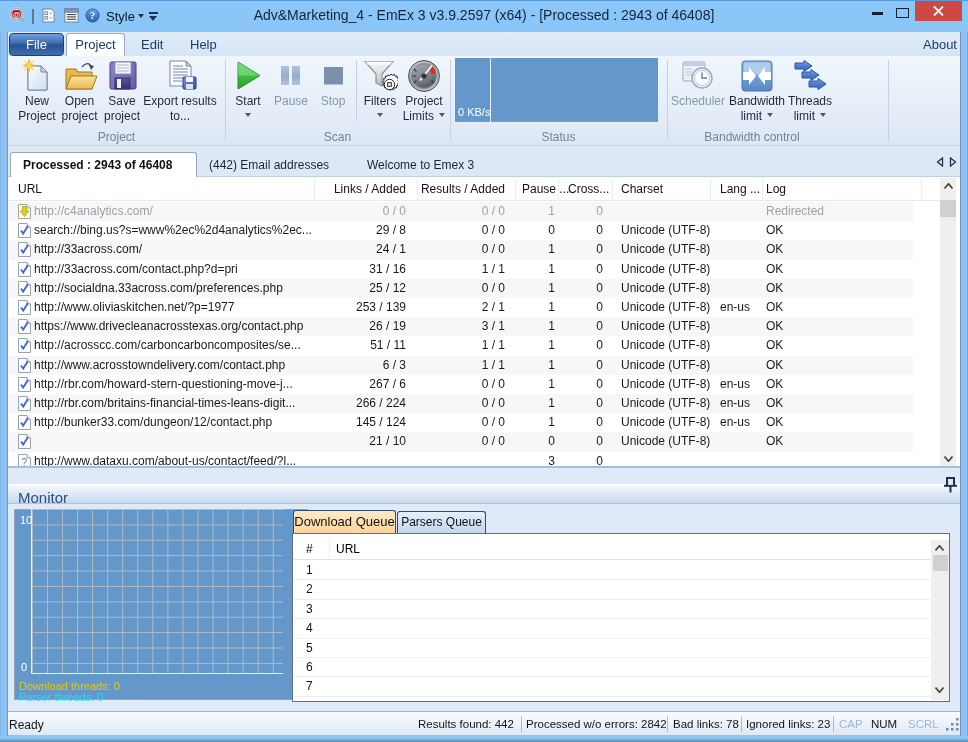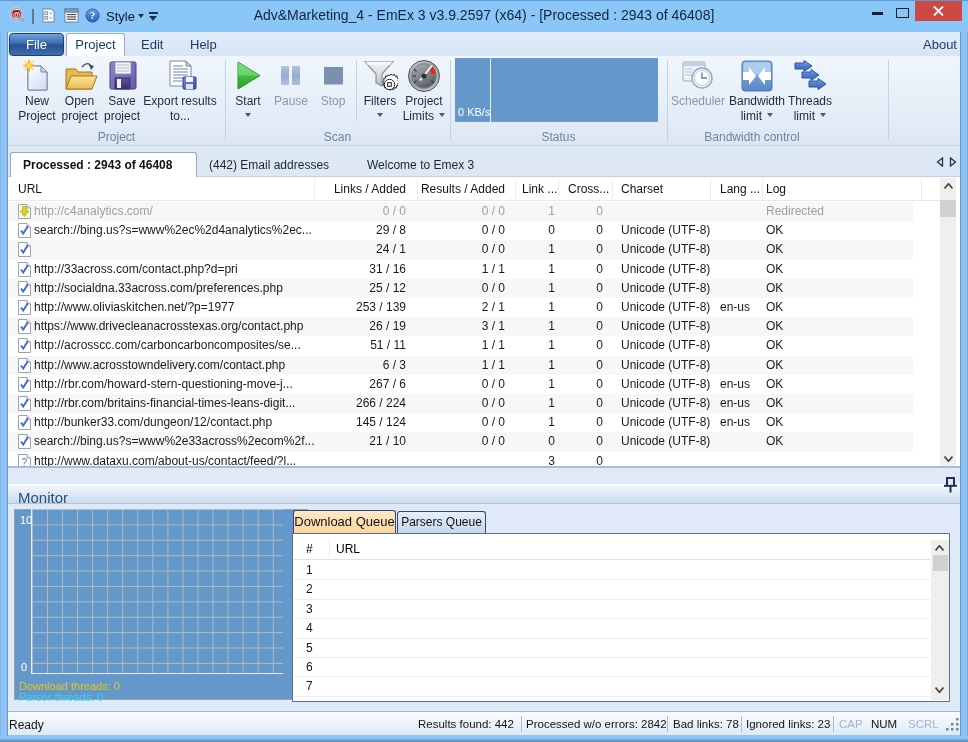--- a/index.html
+++ b/index.html
@@ -381,21 +381,21 @@
   <svg class="abs" style="left:936px;top:157px;" width="21" height="10" viewBox="0 0 21 10">
     <path d="M6.5 1 L6.5 9 L1.5 5 Z" fill="none" stroke="#1d3053" stroke-width="1.3"></path>
     <path d="M14.5 1 L14.5 9 L19.5 5 Z" fill="none" stroke="#1d3053" stroke-width="1.3"></path>
   </svg>
 
   <div class="abs" id="maintable">
 <div id="thead">
 <div class="hcell" style="left:14px;">URL</div>
 <div class="hcell num" style="left:310px;width:92px;">Links / Added</div>
 <div class="hcell num" style="left:413px;width:88px;">Results / Added</div>
-<div class="hcell" style="left:518px;">Link ...</div>
+<div class="hcell" style="left:518px;">Pause ...</div>
 <div class="hcell" style="left:564px;">Cross...</div>
 <div class="hcell" style="left:617px;">Charset</div>
 <div class="hcell" style="left:716px;">Lang ...</div>
 <div class="hcell" style="left:762px;">Log</div>
 <div class="hsep" style="left:310px;"></div>
 <div class="hsep" style="left:413px;"></div>
 <div class="hsep" style="left:511px;"></div>
 <div class="hsep" style="left:554px;"></div>
 <div class="hsep" style="left:608px;"></div>
 <div class="hsep" style="left:706px;"></div>
@@ -434,20 +434,21 @@
 <div class="tcell" style="left:762px;width:110px;">OK</div>
 </div>
 <div class="trow alt" style="top:63.4px;">
 <span class="abs" style="left:14px;top:2px;">
           <svg class="ricon" width="13" height="15" viewBox="0 0 13 15">
             <path d="M0.5 0.5 L9 0.5 L12.5 4 L12.5 14.5 L0.5 14.5 Z" fill="#fff" stroke="#9aa4b0"></path>
             <path d="M9 0.5 L9 4 L12.5 4" fill="#eef0f4" stroke="#9aa4b0"></path>
             <path d="M3 7.5 L5.2 10.5 L10 3" fill="none" stroke="#3f6ad0" stroke-width="1.9"></path>
           </svg>
         </span>
+<div class="tcell" style="left:30px;width:280px;">http://33across.com/</div>
 <div class="tcell num" style="left:310px;width:92px;">24 / 1</div>
 <div class="tcell num" style="left:413px;width:88px;">0 / 0</div>
 <div class="tcell num" style="left:511px;width:40px;">1</div>
 <div class="tcell num" style="left:554px;width:45px;">0</div>
 <div class="tcell" style="left:617px;width:95px;">Unicode (UTF-8)</div>
 <div class="tcell" style="left:762px;width:110px;">OK</div>
 </div>
 <div class="trow" style="top:82.6px;">
 <span class="abs" style="left:14px;top:2px;">
           <svg class="ricon" width="13" height="15" viewBox="0 0 13 15">
@@ -597,21 +598,20 @@
 <div class="tcell" style="left:762px;width:110px;">OK</div>
 </div>
 <div class="trow alt" style="top:255.4px;">
 <span class="abs" style="left:14px;top:2px;">
           <svg class="ricon" width="13" height="15" viewBox="0 0 13 15">
             <path d="M0.5 0.5 L9 0.5 L12.5 4 L12.5 14.5 L0.5 14.5 Z" fill="#fff" stroke="#9aa4b0"></path>
             <path d="M9 0.5 L9 4 L12.5 4" fill="#eef0f4" stroke="#9aa4b0"></path>
             <path d="M3 7.5 L5.2 10.5 L10 3" fill="none" stroke="#3f6ad0" stroke-width="1.9"></path>
           </svg>
         </span>
-<div class="tcell" style="left:30px;width:280px;">search://bing.us?s=www%2e33across%2ecom%2f...</div>
 <div class="tcell num" style="left:310px;width:92px;">21 / 10</div>
 <div class="tcell num" style="left:413px;width:88px;">0 / 0</div>
 <div class="tcell num" style="left:511px;width:40px;">0</div>
 <div class="tcell num" style="left:554px;width:45px;">0</div>
 <div class="tcell" style="left:617px;width:95px;">Unicode (UTF-8)</div>
 <div class="tcell" style="left:762px;width:110px;">OK</div>
 </div>
 <div class="trow" style="top:274.6px;">
 <span class="abs" style="left:14px;top:2px;">
           <svg class="ricon" width="13" height="15" viewBox="0 0 13 15">

